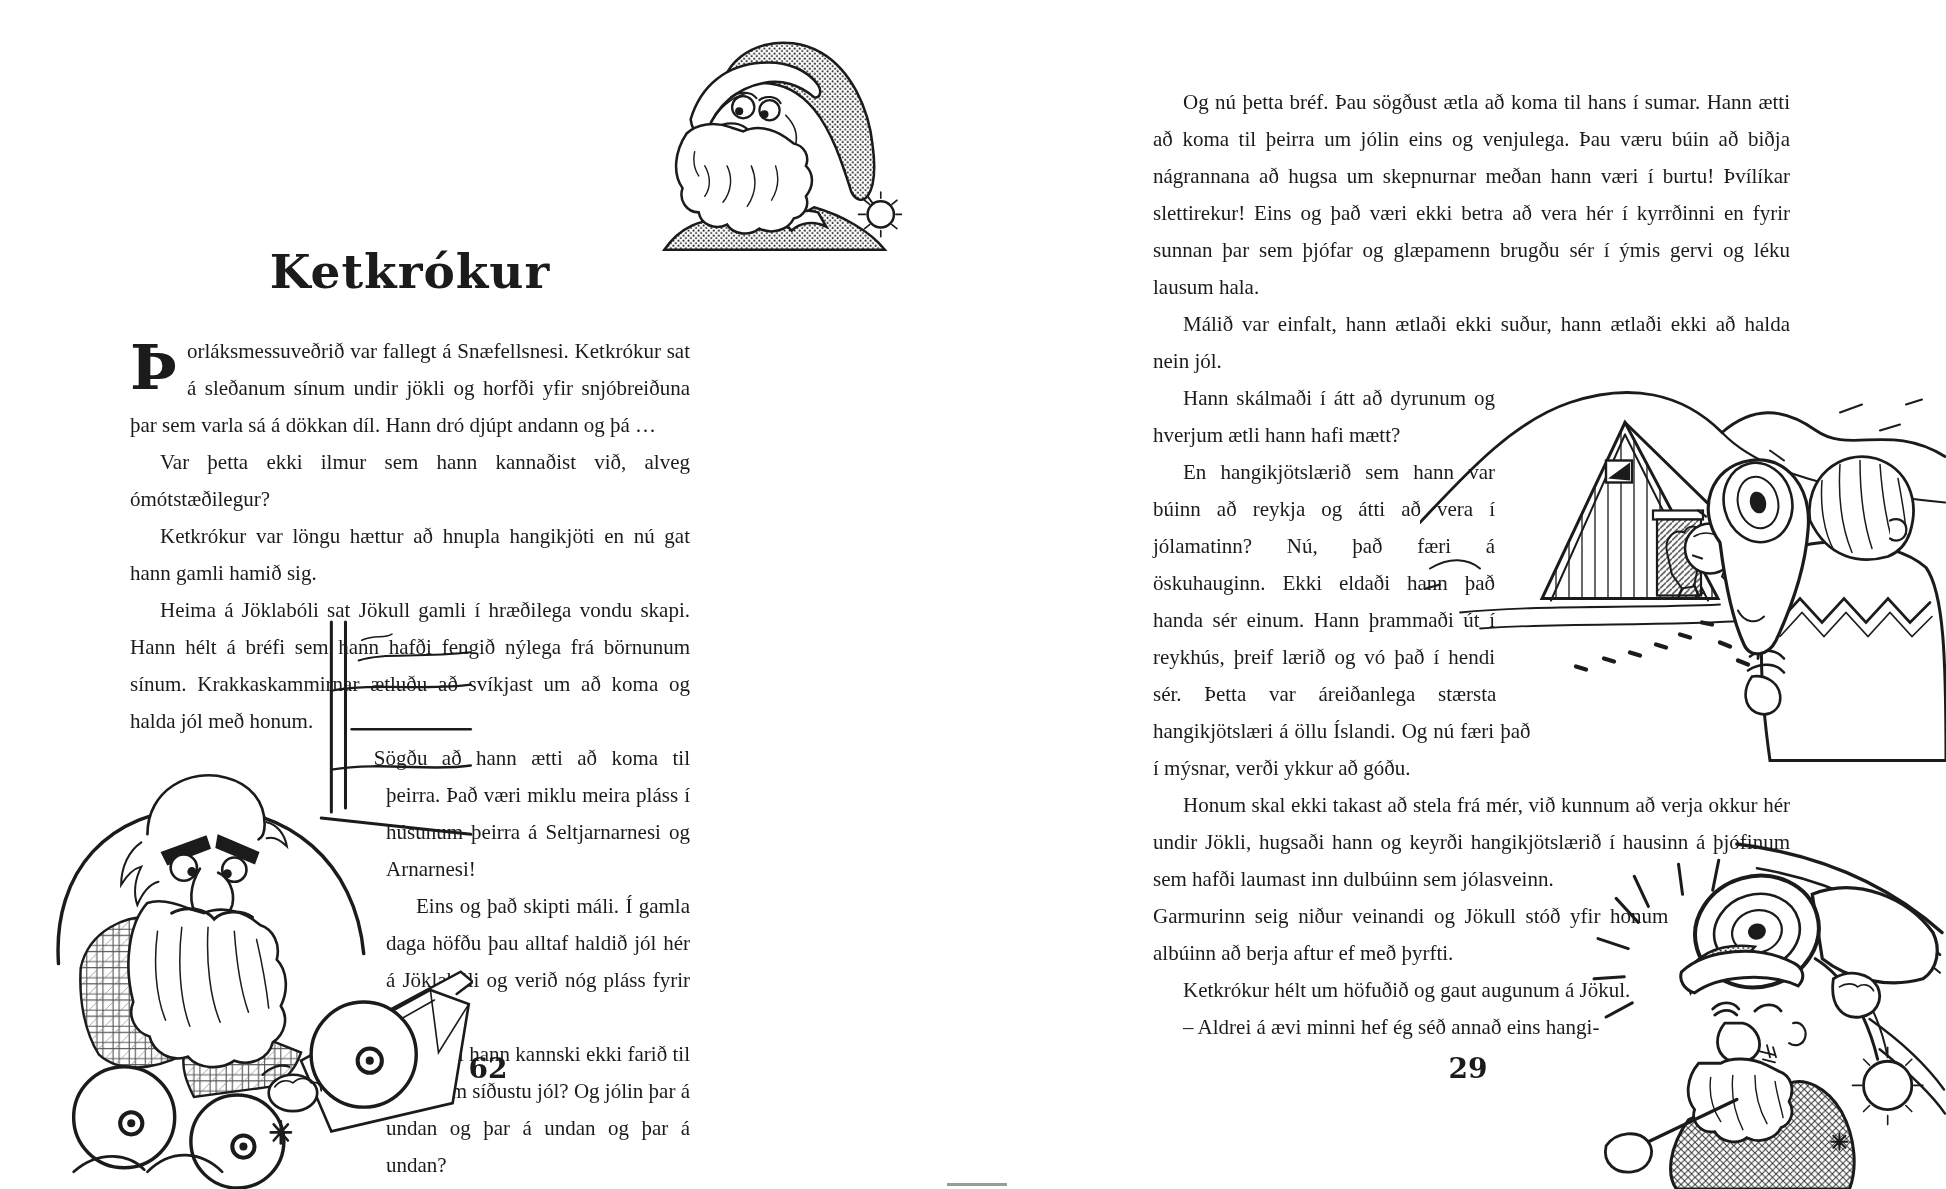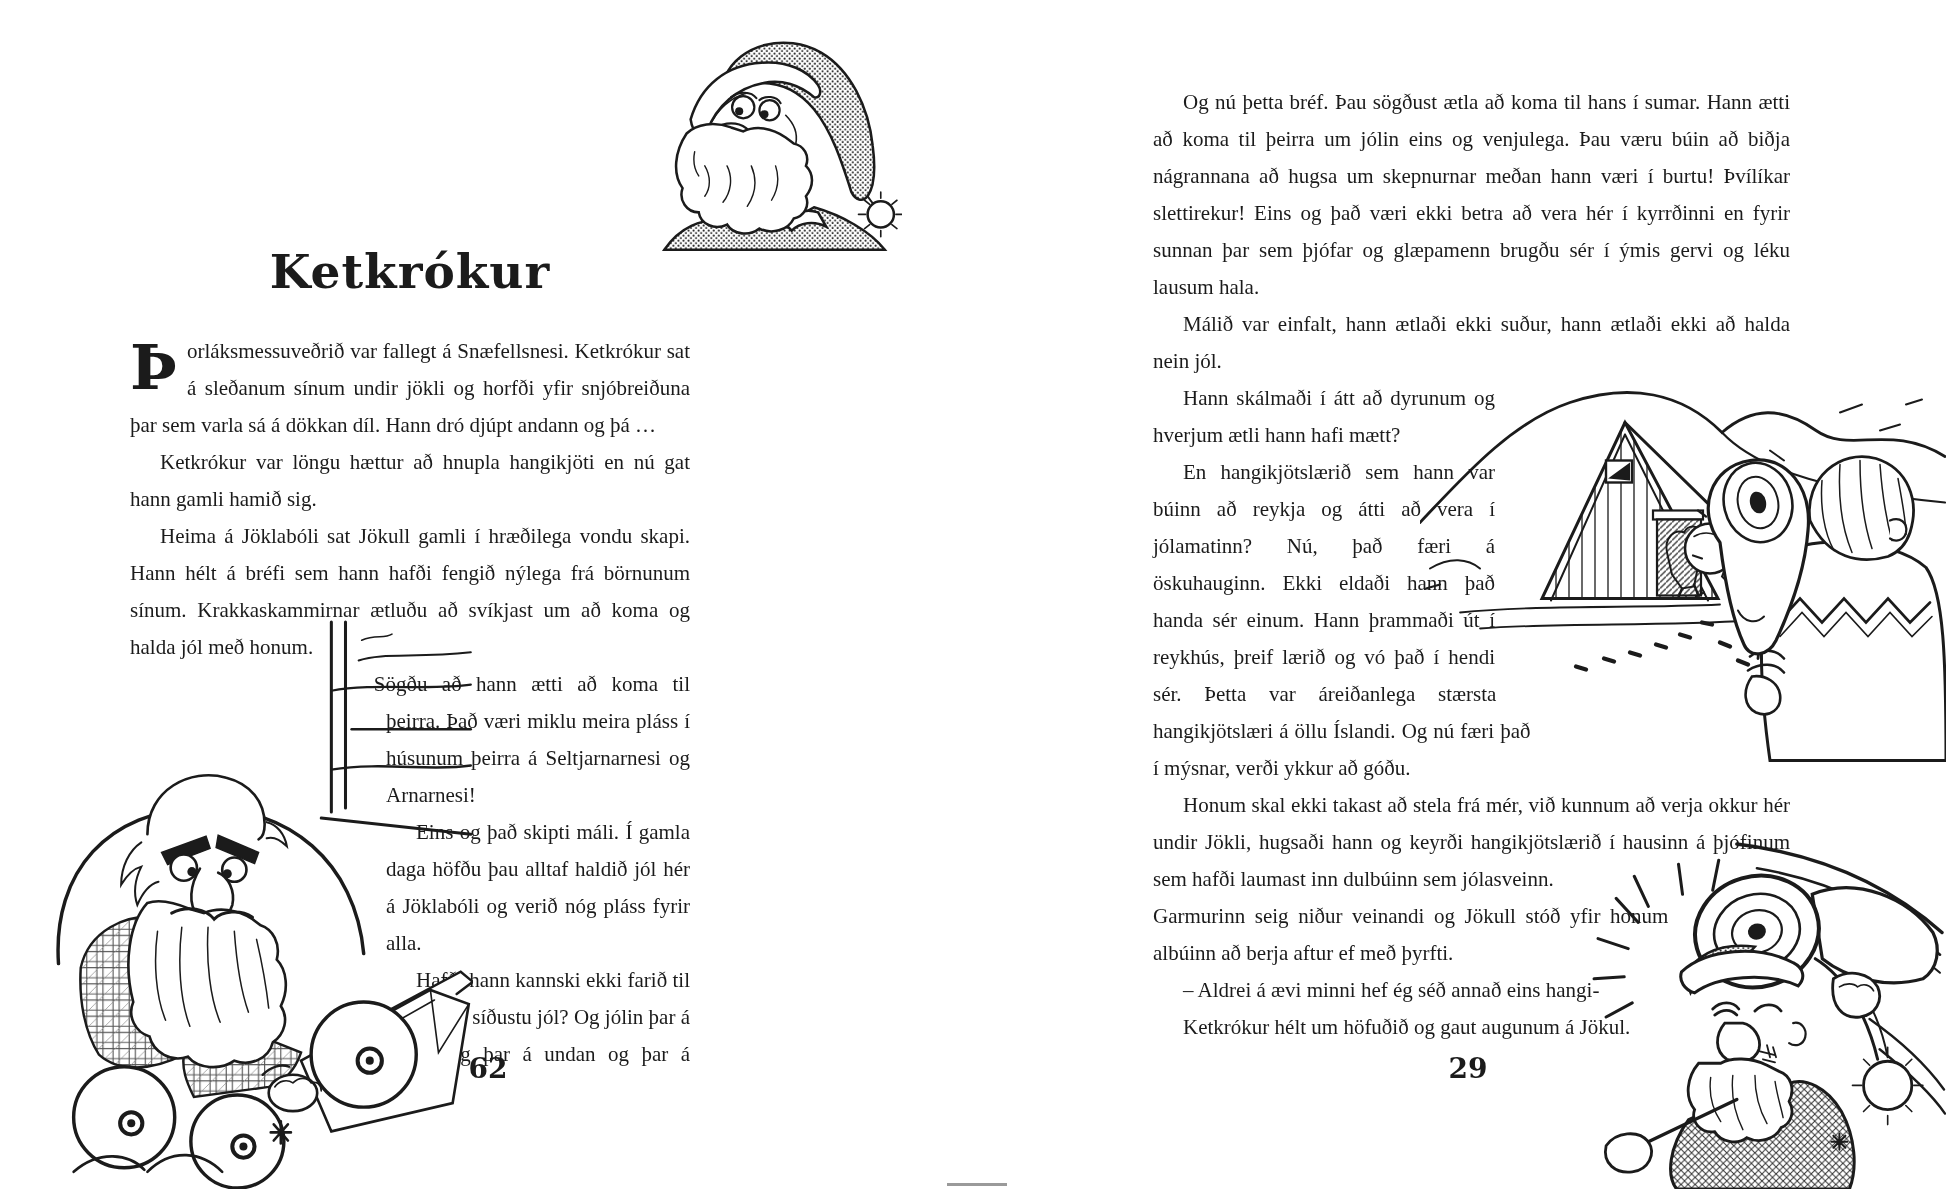--- a/index.html
+++ b/index.html
@@ -97,20 +97,21 @@
         <path d="M70,150 C76,160 76,172 70,180 M92,150 C98,162 96,176 88,186 M116,150 C122,164 120,178 112,190 M140,150 C144,162 142,174 136,184 M60,136 C58,146 60,154 64,160"></path>
       </g>
     </g>
   </svg>
 </div>
 
 <div class="page-title">Ketkrókur</div>
 
 <div class="page-text pt-left">
   <p><span class="dropcap">Þ</span><span>orláksmessuveðrið var fallegt á Snæfellsnesi. Ketkrókur sat á sleðanum sínum undir jökli og horfði yfir snjóbreiðuna þar sem varla sá á dökkan díl. Hann dró djúpt andann og þá …</span></p>
+  <p class="ind">Var þetta ekki ilmur sem hann kannaðist við, alveg ómótstæðilegur?</p>
   <p class="ind">Ketkrókur var löngu hættur að hnupla hangikjöti en nú gat hann gamli hamið sig.</p>
   <p class="ind">Heima á Jöklabóli sat Jökull gamli í hræðilega vondu skapi. Hann hélt á bréfi sem hann hafði fengið nýlega frá börnunum sínum. Krakkaskammirnar ætluðu að svíkjast um að koma og halda jól með honum.</p>
   <div class="float-spacer-left"></div>
   <p>Sögðu að hann ætti að koma til þeirra. Það væri miklu meira pláss í húsunum þeirra á Seltjarnarnesi og Arnarnesi!</p>
   <p class="ind">Eins og það skipti máli. Í gamla daga höfðu þau alltaf haldið jól hér á Jöklabóli og verið nóg pláss fyrir alla.</p>
   <p class="ind">Hafði hann kannski ekki farið til þeirra um síðustu jól? Og jólin þar á undan og þar á undan og þar á undan?</p>
 </div>
 
 <div class="illus" style="left:28px;top:618px;width:445px;height:571px;" role="img" aria-label="jokull-reading-letter-in-armchair">
   <svg width="445" height="571" viewBox="0 0 440 565">
@@ -187,22 +188,22 @@
 
 <div class="page-text pt-right">
   <p class="ind">Og nú þetta bréf. Þau sögðust ætla að koma til hans í sumar. Hann ætti að koma til þeirra um jólin eins og venjulega. Þau væru búin að biðja nágrannana að hugsa um skepnurnar meðan hann væri í burtu! Þvílíkar slettirekur! Eins og það væri ekki betra að vera hér í kyrrðinni en fyrir sunnan þar sem þjófar og glæpamenn brugðu sér í ýmis gervi og léku lausum hala.</p>
   <p class="ind">Málið var einfalt, hann ætlaði ekki suður, hann ætlaði ekki að halda nein jól.</p>
   <div class="float-spacer-r1"></div>
   <p class="ind">Hann skálmaði í átt að dyrunum og hverjum ætli hann hafi mætt?</p>
   <p class="ind">En hangikjötslærið sem hann var búinn að reykja og átti að vera í jólamatinn? Nú, það færi á öskuhauginn. Ekki eldaði hann það handa sér einum. Hann þrammaði út í reykhús, þreif lærið og vó það í hendi sér. Þetta var áreiðanlega stærsta hangikjötslæri á öllu Íslandi. Og nú færi það í mýsnar, verði ykkur að góðu.</p>
   <p class="ind">Honum skal ekki takast að stela frá mér, við kunnum að verja okkur hér undir Jökli, hugsaði hann og keyrði hangikjötslærið í hausinn á þjófinum sem hafði laumast inn dulbúinn sem jólasveinn.</p>
   <div class="float-spacer-r2"></div>
   <p>Garmurinn seig niður veinandi og Jökull stóð yfir honum albúinn að berja aftur ef með þyrfti.</p>
+  <p class="ind">Ketkrókur hélt um höfuðið og gaut augunum á Jökul.</p>
   <p class="ind">– Aldrei á ævi minni hef ég séð annað eins hangi-</p>
-  <p class="ind">Ketkrókur hélt um höfuðið og gaut augunum á Jökul.</p>
 </div>
 
 <div class="illus" style="left:1420px;top:358px;width:526px;height:405px;" role="img" aria-label="snowy-farmhouse-thief-and-man-with-smoked-lamb-leg">
   <svg width="526" height="405" viewBox="0 0 526 400">
     <defs>
       <pattern id="pk3" width="13" height="10" patternUnits="userSpaceOnUse">
         <rect width="13" height="10" fill="#fff"></rect>
         <path d="M6,0 V10" stroke="#444" stroke-width="1.6"></path>
       </pattern>
       <pattern id="h45" width="6" height="6" patternUnits="userSpaceOnUse">

